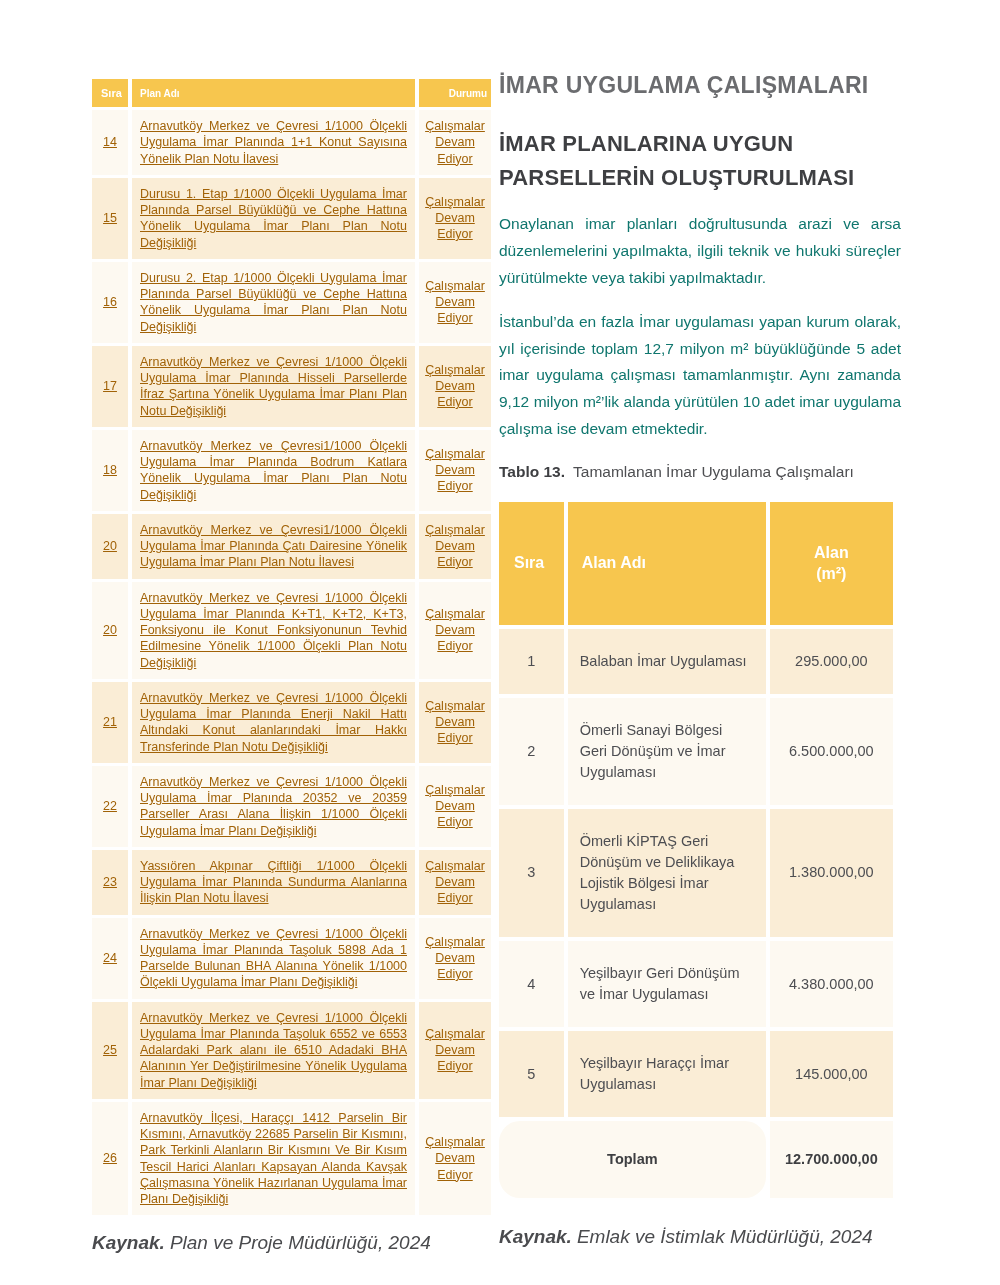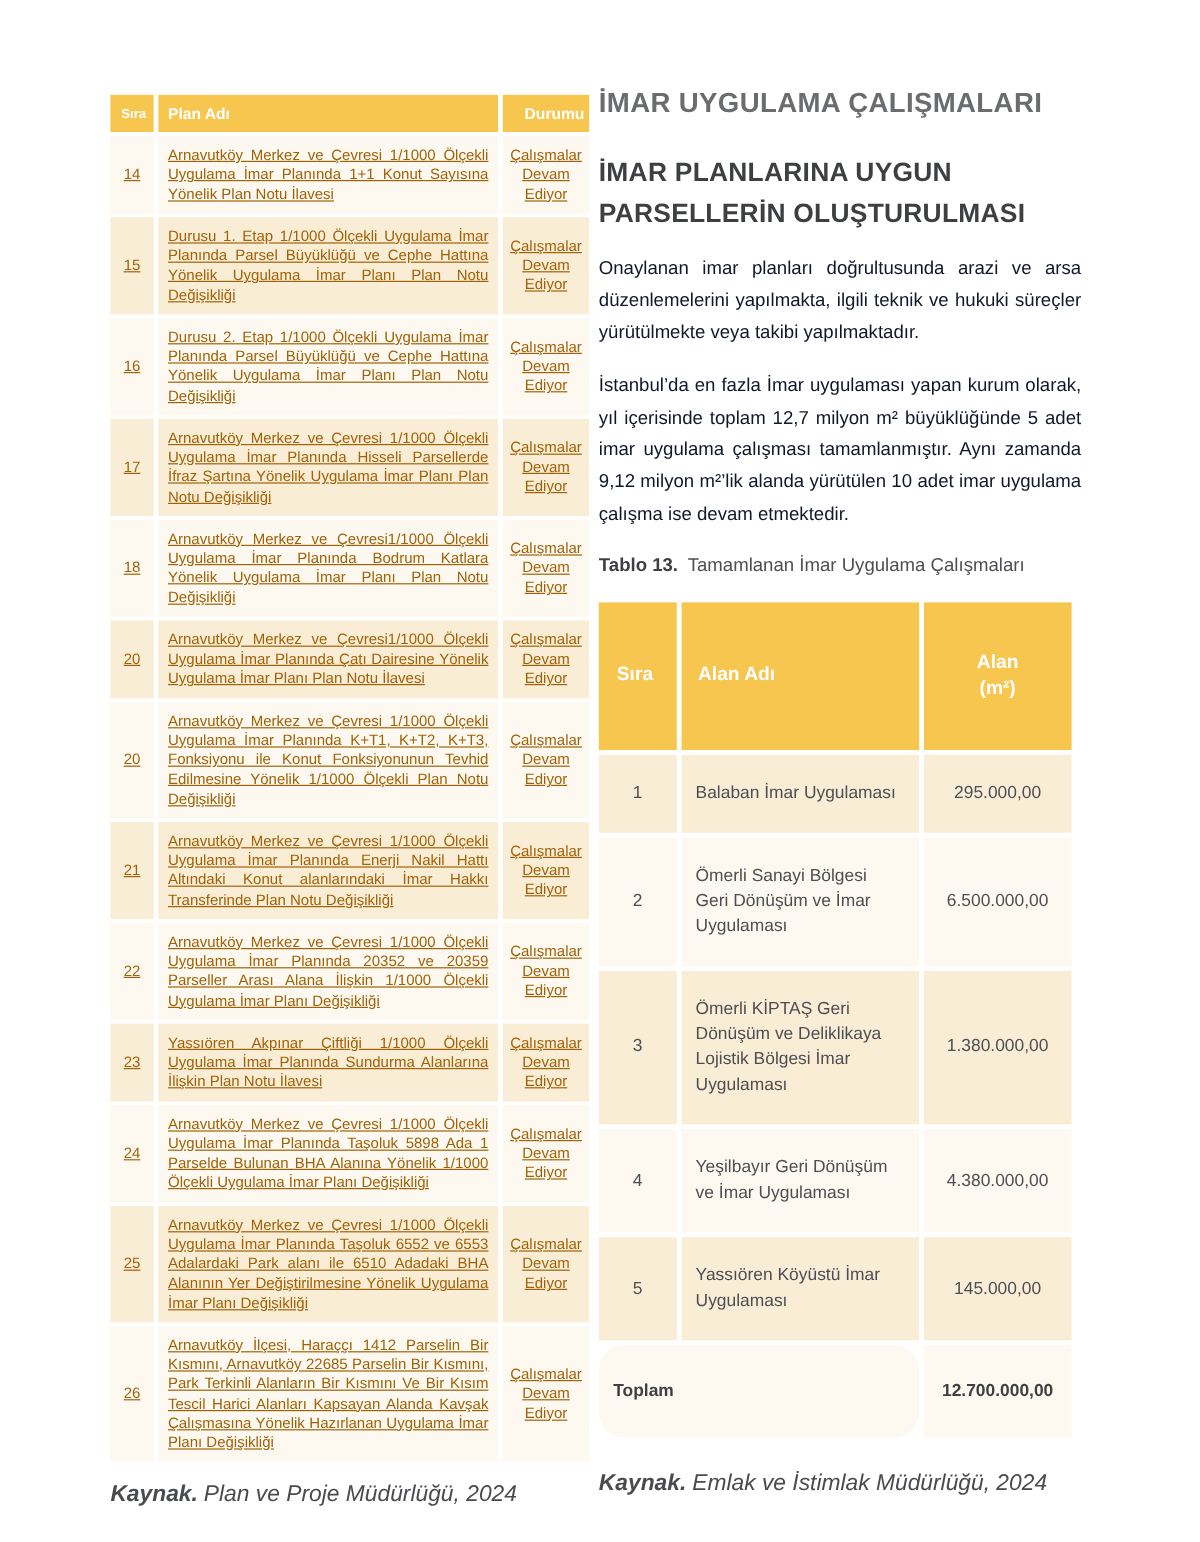--- a/index.html
+++ b/index.html
@@ -28,21 +28,21 @@
     table-layout:fixed;
     margin-left:-4px;
     margin-top:4px;
   }
   table.plan-table th {
     background:#f7c64e;
     color:#ffffff;
     font-weight:bold;
     text-align:left;
     padding:8px 8px;
-    font-size:13px;
+    font-size:10px;
   }
   table.plan-table th.c-sira { font-size:11px; width:36px; padding-left:9px; }
   table.plan-table th.c-plan { width:283px; }
   table.plan-table th.c-durum { width:72px; text-align:right; padding-left:4px; padding-right:4px; }
   table.plan-table td {
     font-size:12.5px;
     line-height:1.3;
     vertical-align:middle;
     padding:8px 8px;
     color:#a16207;
@@ -57,21 +57,21 @@
   
   h1.page-title {
     font-size:23px; font-weight:bold; color:#6b6c6f;
     letter-spacing:0.3px; margin:0 0 28px 0;
   }
   h2.section-title {
     font-size:22px; font-weight:bold; color:#3e3f42;
     line-height:1.55; margin:0 0 16px 0; letter-spacing:0.2px;
   }
   .right-col p.body {
-    font-size:15.5px; line-height:1.72; color:#0f172a;
+    font-size:15.5px; line-height:1.72; color:#0f766e;
     text-align:justify; margin:0 0 18px 0;
   }
   p.caption {
     font-size:15.5px; line-height:1.5; color:#4e4f52;
     margin:4px 0 14px 0;
   }
   p.caption .cap-label { font-weight:bold; color:#3e3f42; margin-right:8px; }
 
   
   table.area-table {
@@ -98,21 +98,21 @@
     line-height:1.45;
     vertical-align:middle;
     padding:22px 12px;
     color:#4d4e52;
   }
   table.area-table td.c-no   { text-align:center; }
   table.area-table td.c-area { text-align:center; }
   table.area-table tbody tr:nth-child(odd) td  { background:#faedd6; }
   table.area-table tbody tr:nth-child(even) td { background:#fdf9f1; }
   table.area-table tfoot td { background:#fdf9f1; font-weight:bold; color:#3e3f42; padding:28px 12px; }
-  table.area-table tfoot td.t-label { text-align:left;border-radius:21px; }
+  table.area-table tfoot td.t-label { text-align:center;border-radius:21px; }
   table.area-table tfoot td.t-value { text-align:center; }
 
   
   p.source {
     font-size:19px; font-style:italic; color:#4a4b4e;
     margin-top:14px;
   }
   p.source .src-label { font-weight:bold; margin-right:5px; }
   .right-col p.source { margin-top:24px; }
 
@@ -269,21 +269,21 @@
   </tr>
 
   <tr>
     <td class="c-no">4</td>
     <td class="c-name">Yeşilbayır Geri Dönüşüm ve İmar Uygulaması</td>
     <td class="c-area">4.380.000,00</td>
   </tr>
 
   <tr>
     <td class="c-no">5</td>
-    <td class="c-name">Yassıören Köyüstü İmar Uygulaması</td>
+    <td class="c-name">Yeşilbayır Haraççı İmar Uygulaması</td>
     <td class="c-area">145.000,00</td>
   </tr>
 </tbody>
         <tfoot>
           <tr>
             <td class="t-label" colspan="2">Toplam</td>
             <td class="t-value">12.700.000,00</td>
           </tr>
         </tfoot>
       </table>

